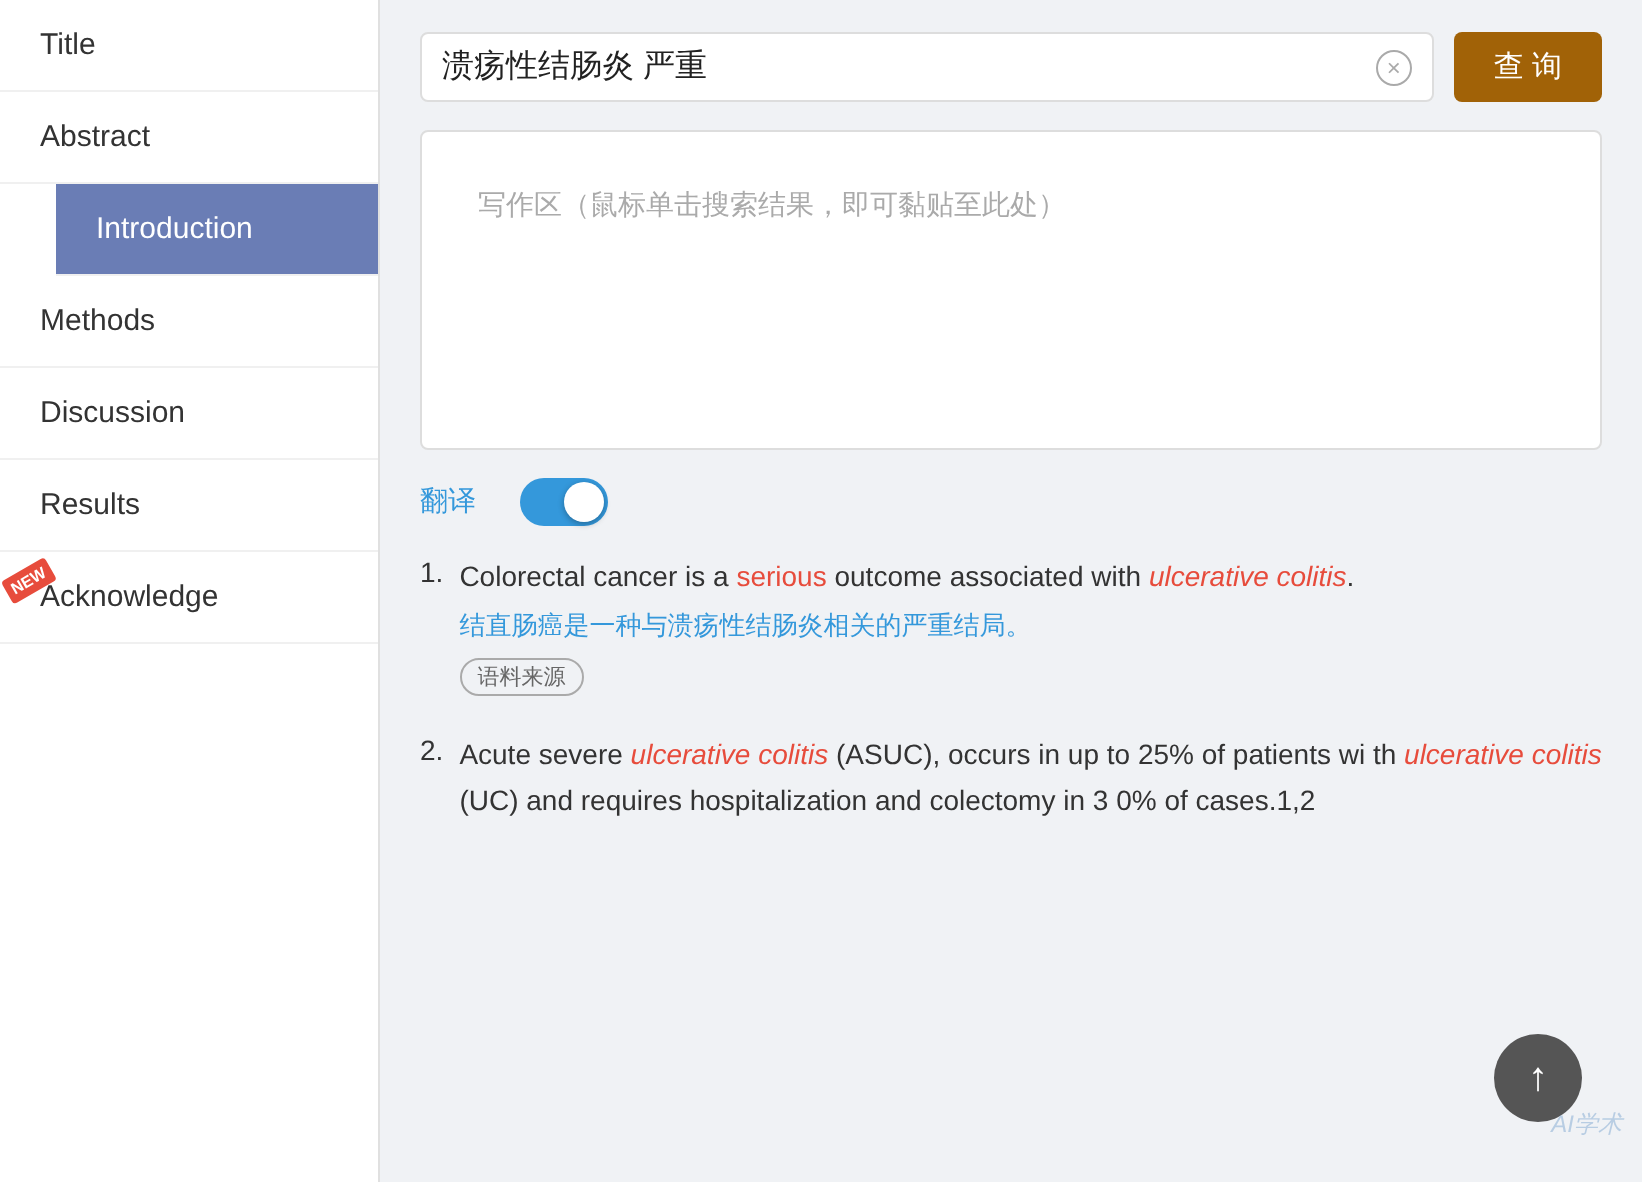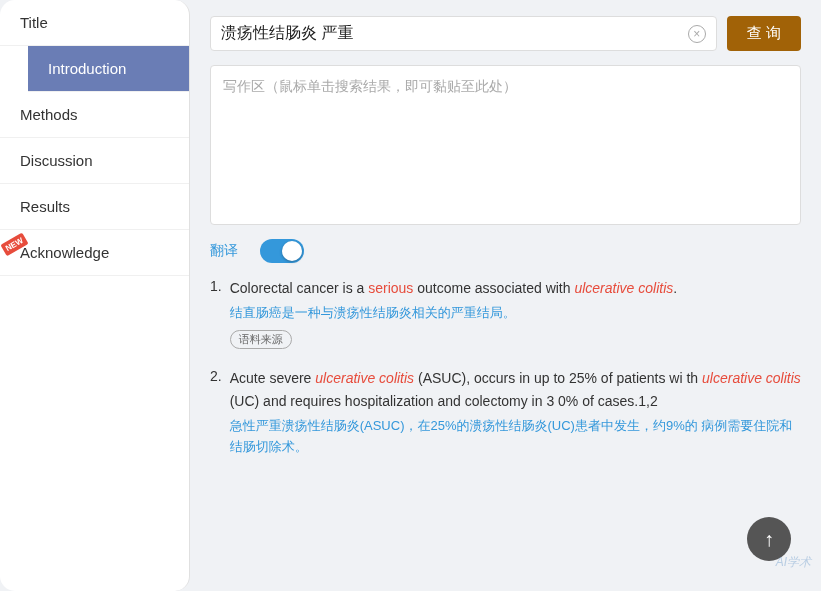--- a/index.html
+++ b/index.html
@@ -13,21 +13,20 @@
     }
 
     
     .sidebar {
       width: 190px;
       background: #fff;
       display: flex;
       flex-direction: column;
       border-right: 1px solid #e0e0e0;
       flex-shrink: 0;
-      border-radius: 15px;
     }
     .sidebar-item {
       padding: 14px 20px;
       font-size: 15px;
       color: #333;
       cursor: pointer;
       position: relative;
       border-bottom: 1px solid #f0f0f0;
       user-select: none;
     }
@@ -102,21 +101,21 @@
       font-size: 15px;
       cursor: pointer;
       white-space: nowrap;
     }
 
     
     .writing-area {
       background: #fff;
       border: 1px solid #ddd;
       border-radius: 4px;
-      padding: 12px;
+      padding: 28px;
       height: 160px;
       margin-bottom: 14px;
       font-size: 14px;
       color: #aaa;
     }
 
     
     .translate-row {
       display: flex;
       align-items: center;
@@ -223,20 +222,23 @@
       pointer-events: none;
       font-style: italic;
     }
   </style>
 </head>
 <body>
 
 <div class="sidebar">
   <div class="sidebar-item">
     <span>Title</span>
+  </div>
+  <div class="sidebar-item">
+    <span>Abstract</span>
   </div>
   <div class="sidebar-item active">
     <span>Introduction</span>
   </div>
   <div class="sidebar-item">
     <span>Methods</span>
   </div>
   <div class="sidebar-item">
     <span>Discussion</span>
   </div>
@@ -284,23 +286,20 @@
         <span class="source-tag">语料来源</span>
       </div>
     </li>
 
     <li class="result-item">
       <span class="result-num">2.</span>
       <div class="result-content">
         <div class="result-en">
           Acute severe <span class="uc-link"><em>ulcerative colitis</em></span> (ASUC), occurs in up to 25% of patients wi th <span class="uc-link"><em>ulcerative colitis</em></span> (UC) and requires hospitalization and colectomy in 3 0% of cases.1,2
         </div>
-        <div class="result-cn">
-          急性<span class="highlight">严重溃疡性结肠炎</span>(ASUC)，在25%的<span class="highlight">溃疡性结肠炎</span>(UC)患者中发生，约9%的 病例需要住院和<span class="highlight">结肠切</span>除术。
-        </div>
       </div>
     </li>
 
   </ol>
 
   <div class="scroll-up-btn">
     <span>↑</span>
   </div>
 
   <div class="watermark">

